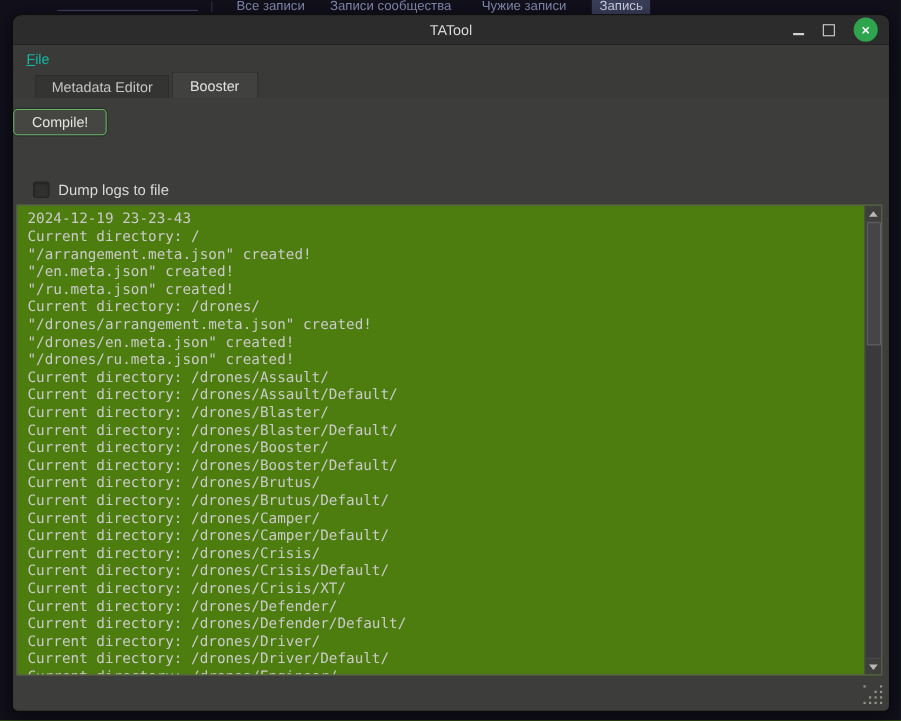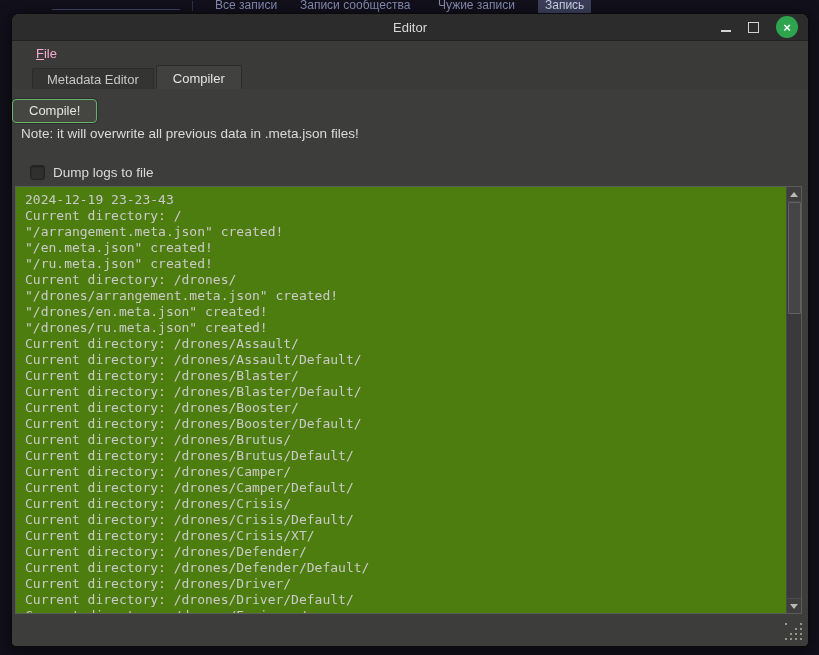--- a/index.html
+++ b/index.html
@@ -42,21 +42,21 @@
   .ctl-min { width:10px; height:2px; background:#d2d2d2; margin-top:7px; cursor:pointer; }
   .ctl-max { width:9px; height:9px; border:1.5px solid #d2d2d2; cursor:pointer; }
   .ctl-close {
     width:22px; height:22px; border-radius:50%;
     background:var(--close_button,#2ea44f);
     color:#fff; font-weight:bold; font-size:13px; line-height:13px;
     display:flex; align-items:center; justify-content:center; cursor:pointer;
   }
 
   .menubar { position:absolute; top:27px; left:0; right:0; height:24px; background:#3a3a38; display:flex; align-items:center; }
-  .menu-item { margin-left:24px; font-size:13px; color:#f9a8d4; cursor:default; }
+  .menu-item { margin-left:12px; font-size:13px; color:#14b8a6; cursor:default; }
   .menu-item::first-letter { text-decoration:underline; }
 
   .tabrow {
     position:absolute; top:51px; left:0; right:0; height:24px;
     background:#3a3a38; display:flex; align-items:flex-end; padding-left:20px; box-sizing:border-box;
   }
   .tab { font-size:13px; box-sizing:border-box; border-radius:2px 2px 0 0; cursor:pointer; white-space:nowrap; }
   .tab.inactive { background:#343432; border:1px solid #2b2b29; border-bottom:none; color:#c6c6c4; padding:3px 14px; height:21px; }
   .tab.active   { background:#41413f; border:1px solid #2b2b29; border-bottom:none; color:#e3e3e1; padding:5px 16px; height:24px; margin-left:2px; }
 
@@ -122,44 +122,43 @@
   <div class="strip-divider"></div>
   <span class="strip-tab" style="left:215px">Все записи</span>
   <span class="strip-tab" style="left:300px">Записи сообщества</span>
   <span class="strip-tab" style="left:438px">Чужие записи</span>
   <span class="strip-tab active" style="left:538px">Запись</span>
 </div>
 
 <div class="window">
 
   <div class="titlebar">
-    <span class="window-title">Editor</span>
+    <span class="window-title">TATool</span>
     <div class="controls">
       <span class="ctl-min"></span>
       <span class="ctl-max"></span>
       <span class="ctl-close">×</span>
     </div>
   </div>
 
   <div class="menubar">
     <span class="menu-item">File</span>
   </div>
 
   <div class="tabrow">
     <div class="tab inactive">Metadata Editor</div>
-    <div class="tab active">Compiler</div>
+    <div class="tab active">Booster</div>
   </div>
 
   <div class="panel">
 
     <div class="compile-row">
       <button class="compile-btn">Compile!</button>
     </div>
 
-    <div class="note">Note: it will overwrite all previous data in .meta.json files!</div>
 
     <div class="checkbox-row">
       <span class="checkbox"></span>
       <span class="checkbox-label">Dump logs to file</span>
     </div>
 
     <div class="log">
       <pre class="log-text">2024-12-19 23-23-43
 Current directory: /
 "/arrangement.meta.json" created!

